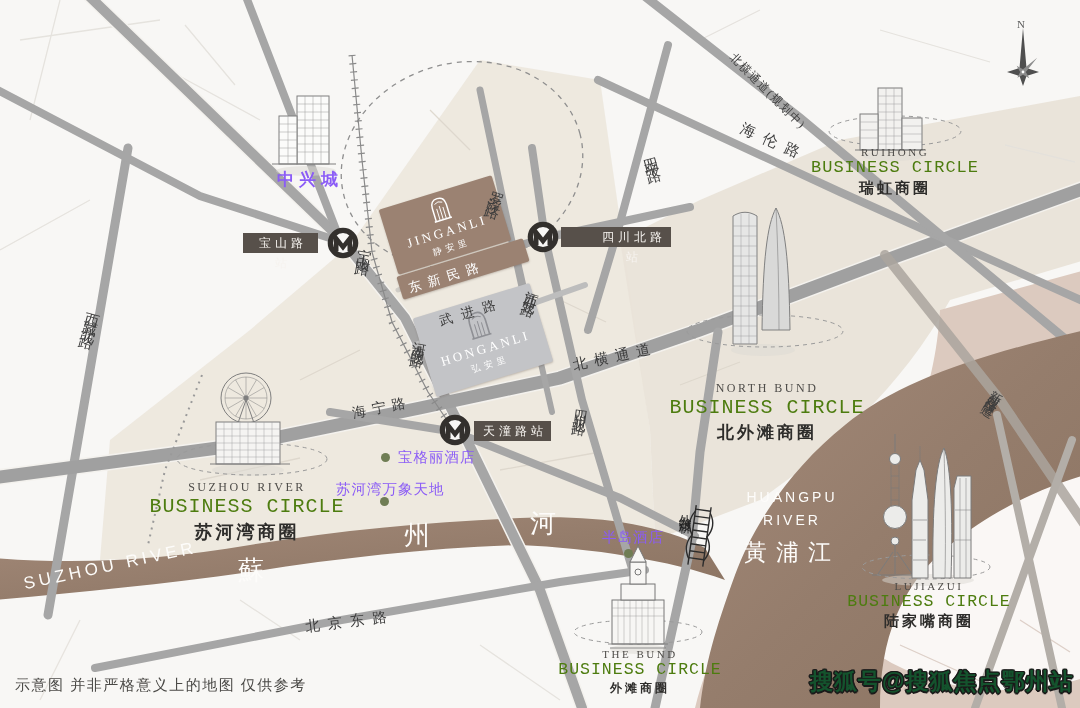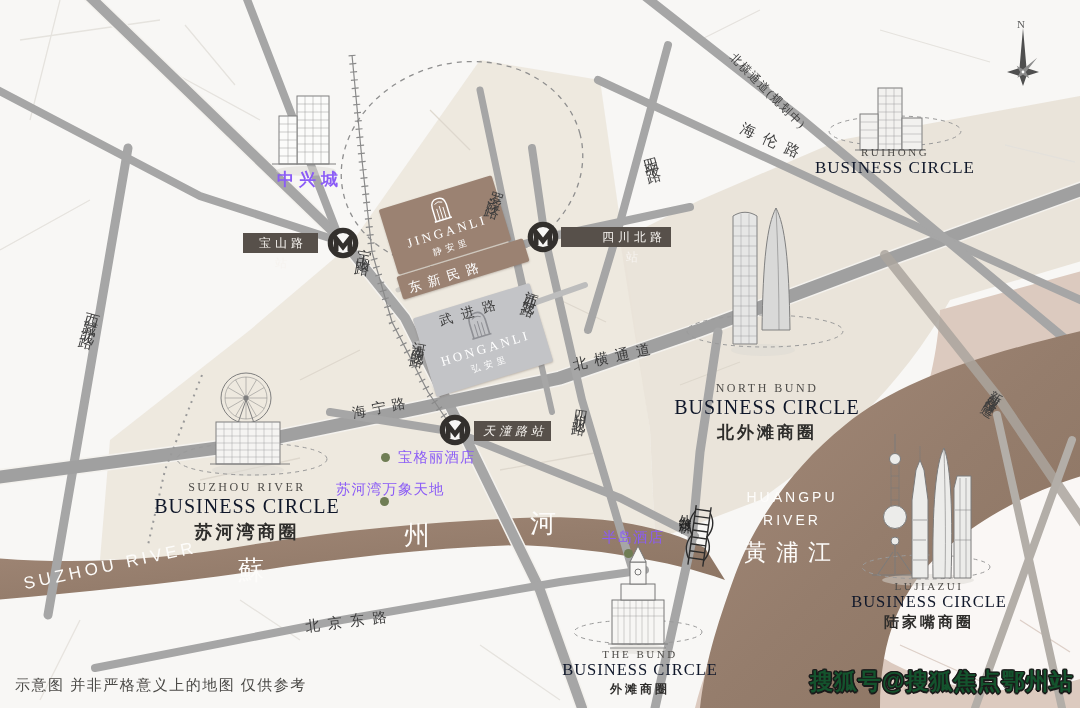--- a/index.html
+++ b/index.html
@@ -21,21 +21,21 @@
   
   .block{position:absolute;display:flex;flex-direction:column;align-items:center;
          justify-content:center;color:#fff;z-index:5;border-radius:2px;
          box-shadow:0 1px 2px rgba(60,45,35,.25);}
   .block .en{font-family:"Liberation Serif","DejaVu Serif",serif;letter-spacing:3px;font-size:13px;margin-top:3px;}
   .block .cn{font-size:9px;letter-spacing:4px;margin-top:2px;}
 
   
   .bc{position:absolute;text-align:center;transform:translateX(-50%);z-index:6;white-space:nowrap;}
   .bc .en{font-family:"Liberation Serif","DejaVu Serif",serif;letter-spacing:2.5px;color:#4e4c49;}
-  .bc .main{font-family:Liberation Serif, serif;color:#0f172a;letter-spacing:1px;}
+  .bc .main{font-family:Liberation Mono, monospace;color:#4d7c0f;letter-spacing:1px;}
   .bc .cn{font-family:"Liberation Sans","DejaVu Sans",sans-serif;color:#2e2d2b;font-weight:600;letter-spacing:3px;}
 
   
   .poi-dot{position:absolute;width:9px;height:9px;border-radius:50%;background:#6f7d54;z-index:6;}
   .poi-label{position:absolute;color:#8b5cf6;font-size:14.5px;letter-spacing:1px;z-index:6;white-space:nowrap;}
 
   
   .river-text{position:absolute;color:#fdfcfa;z-index:6;white-space:nowrap;}
   .huangpu{position:absolute;text-align:center;transform:translateX(-50%);color:#fdfcfa;z-index:6;}
   .huangpu .en{font-size:14px;letter-spacing:3px;line-height:23px;font-weight:500;}
@@ -244,21 +244,21 @@
     <div class="en">HONGANLI</div>
     <div class="cn">弘安里</div>
   </div>
 
   <div class="station-badge" style="left:243px;top:233px;width:62px;">
     <span>宝山路站</span>
   </div>
   <div class="station-badge" style="left:561px;top:227px;width:66px;padding-left:40px;">
     <span>四川北路站</span>
   </div>
-  <div class="station-badge" style="left:474px;top:421px;width:64px;font-style:italic;">
+  <div class="station-badge" style="left:474px;top:421px;width:64px;">
     <span>天潼路站</span>
   </div>
 
   <div class="road-label v" style="left:83px;top:302px;font-size:15px;letter-spacing:7px;transform:rotate(15deg);">西藏北路</div>
   <div class="road-label v" style="left:356px;top:237px;font-size:15px;letter-spacing:6px;transform:rotate(10deg);">宝山路</div>
   <div class="road-label v" style="left:489px;top:181px;font-size:15px;letter-spacing:6px;transform:rotate(18deg);">罗浮路</div>
   <div class="road-label v" style="left:638px;top:147px;font-size:15px;letter-spacing:5px;transform:rotate(-15deg);">四平路</div>
   <div class="road-label" style="left:738px;top:133px;font-size:15px;letter-spacing:9px;transform:rotate(24deg);">海伦路</div>
   <div class="road-label" style="left:737px;top:50px;font-size:11.5px;letter-spacing:1.5px;transform:rotate(45deg);transform-origin:left top;">北横通道(规划中)</div>
   <div class="road-label" style="left:407px;top:268px;font-size:13px;letter-spacing:7px;color:#fff;transform:rotate(-17deg);z-index:6;">东新民路</div>
@@ -276,20 +276,21 @@
   <div class="poi-dot" style="left:381px;top:453px;"></div>
   <div class="poi-label" style="left:398px;top:448px;">宝格丽酒店</div>
   <div class="poi-label" style="left:336px;top:480px;">苏河湾万象天地</div>
   <div class="poi-dot" style="left:380px;top:497px;"></div>
   <div class="poi-label" style="left:602px;top:528px;">半岛酒店</div>
   <div class="poi-dot" style="left:624px;top:549px;"></div>
 
   <div class="bc" style="left:895px;top:146px;">
     <div class="en" style="font-size:11px;">RUIHONG</div>
     <div class="main" style="font-size:17px;">BUSINESS CIRCLE</div>
+    <div class="cn" style="font-size:15px;margin-top:2px;">瑞虹商圈</div>
   </div>
   <div class="bc" style="left:767px;top:348px;margin-top:33px;">
     <div class="en" style="font-size:12px;">NORTH BUND</div>
     <div class="main" style="font-size:20px;">BUSINESS CIRCLE</div>
     <div class="cn" style="font-size:17px;margin-top:2px;">北外滩商圈</div>
   </div>
   <div class="bc" style="left:247px;top:480px;">
     <div class="en" style="font-size:12px;">SUZHOU RIVER</div>
     <div class="main" style="font-size:20px;">BUSINESS CIRCLE</div>
     <div class="cn" style="font-size:18px;margin-top:2px;">苏河湾商圈</div>

